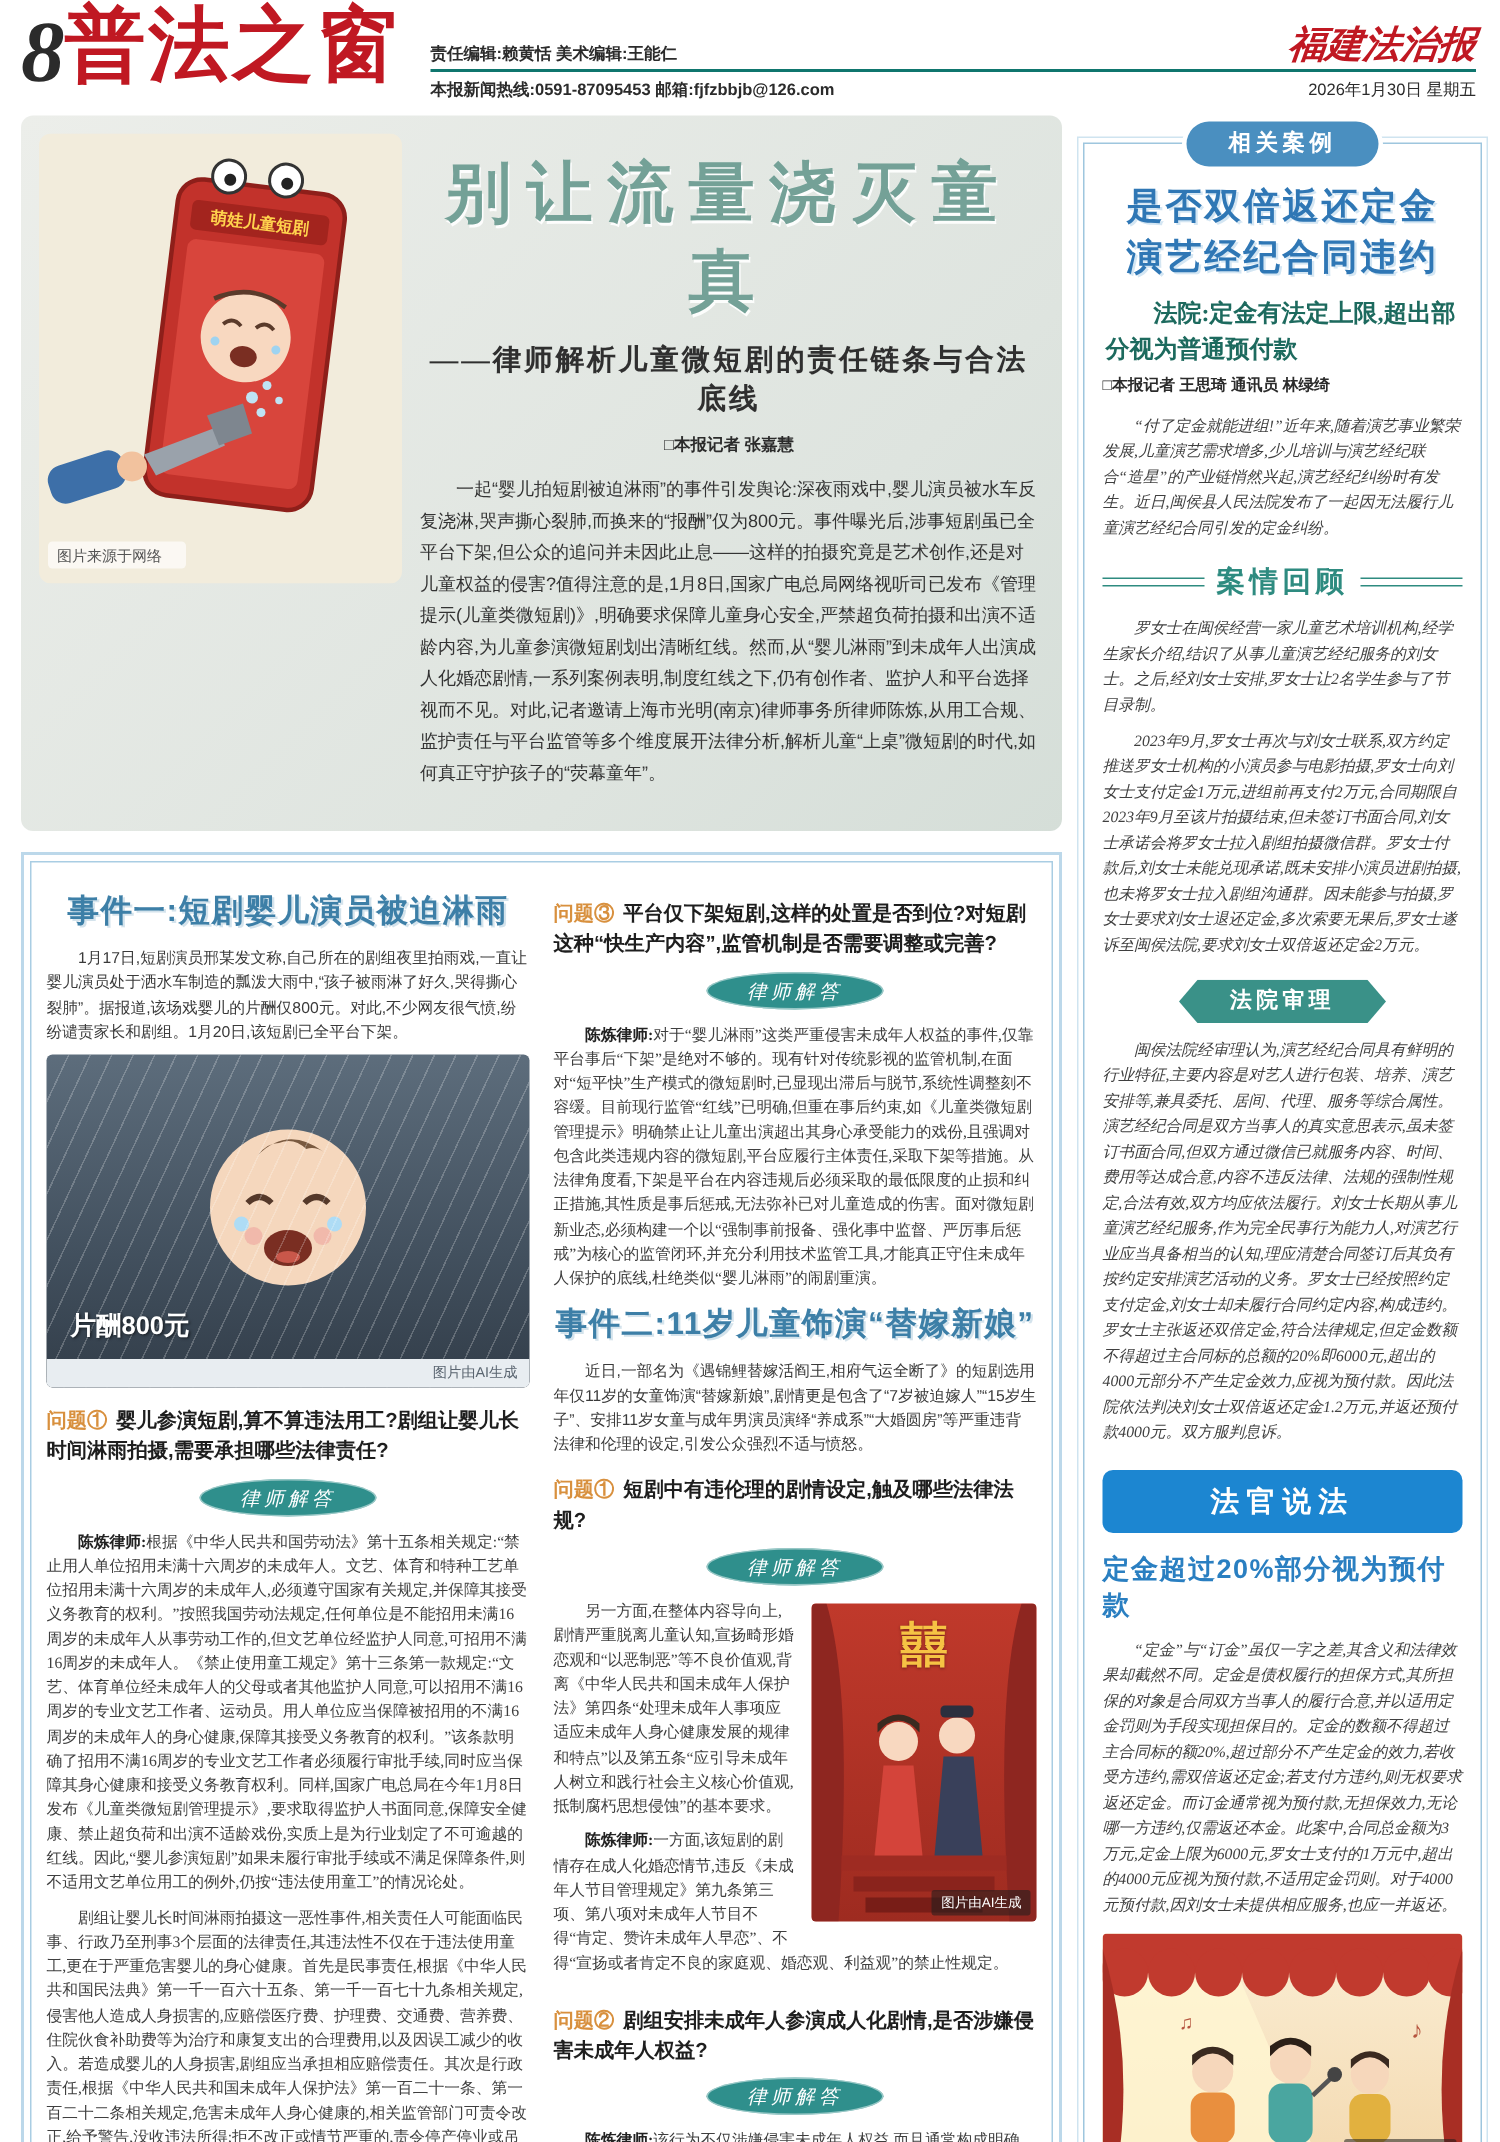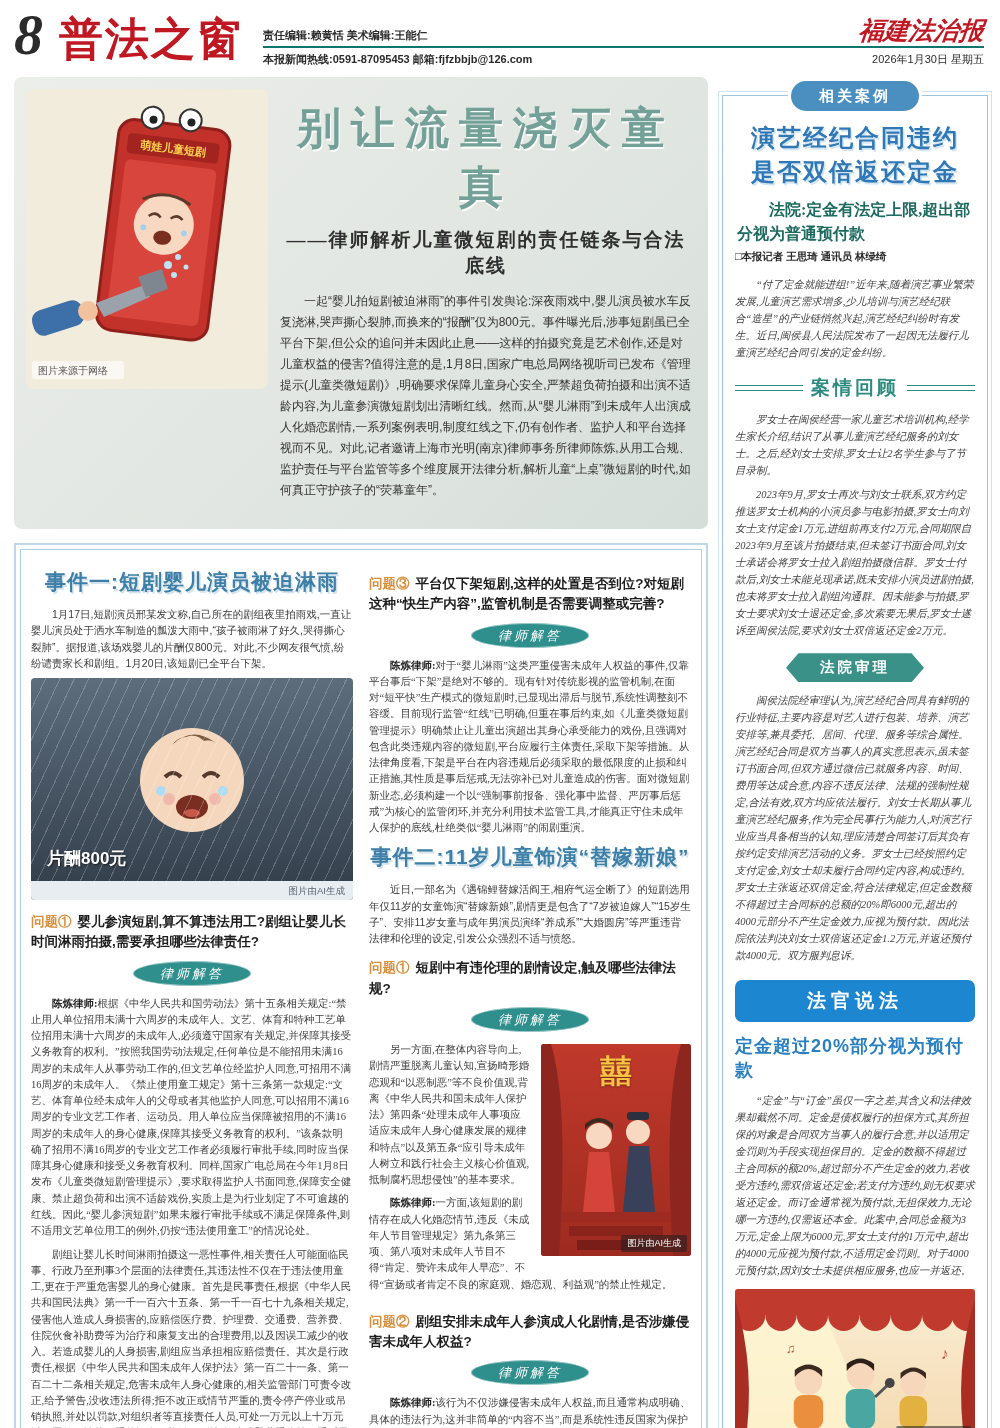--- a/index.html
+++ b/index.html
@@ -3,21 +3,21 @@
 <meta charset="utf-8">
 <style>
   html,body{margin:0;padding:0;background:#fff;}
   body{width:1000px;font-family:"Liberation Sans",sans-serif;color:#2b2b2b;}
   .page{width:1000px;min-height:1428px;display:flex;flex-direction:column;}
 
   
   .header{display:flex;align-items:flex-start;padding:10px 16px 4px 14px;}
   .logo{display:flex;align-items:flex-end;white-space:nowrap;}
   .page-num{font-family:"Liberation Serif",serif;font-size:58px;font-weight:900;line-height:.85;font-style:italic;}
-  .section-name{font-family:Liberation Serif, serif;font-size:44px;font-weight:900;color:#c01822;letter-spacing:2px;line-height:.9;margin-left:16px;}
+  .section-name{font-family:Liberation Mono, monospace;font-size:54px;font-weight:900;color:#c01822;letter-spacing:2px;line-height:.9;margin-left:0;}
   .header-rest{flex:1;margin-left:20px;padding-top:8px;}
   .header-row1{display:flex;justify-content:space-between;align-items:flex-end;border-bottom:2px solid #0f766e;padding-bottom:3px;}
   .editors{font-size:11px;font-weight:bold;}
   .brand{font-family:"Liberation Serif",serif;color:#c01822;font-size:25px;font-weight:900;font-style:italic;transform:skewX(-6deg);line-height:1;}
   .header-row2{display:flex;justify-content:space-between;padding-top:4px;}
   .hotline{font-size:11px;font-weight:bold;}
   .date{font-size:11px;}
 
   
   .main{display:flex;gap:14px;padding:6px 12px 0 14px;flex:1;}
@@ -128,20 +128,21 @@
               <circle cx="148" cy="186" r="3" fill="#bfe3f4"></circle>
               <circle cx="160" cy="178" r="2.5" fill="#bfe3f4"></circle>
             </g>
             <rect x="6" y="272" width="92" height="18" rx="3" fill="rgba(255,255,255,.65)"></rect>
             <text x="12" y="285" font-size="10" fill="#555">图片来源于网络</text>
           </svg>
         </div>
         <div class="feature-content">
           <div class="feature-title">别让流量浇灭童真</div>
           <div class="feature-sub">——律师解析儿童微短剧的责任链条与合法底线</div>
+          <div class="feature-byline">□本报记者 张嘉慧</div>
           <p class="feature-intro">一起“婴儿拍短剧被迫淋雨”的事件引发舆论:深夜雨戏中,婴儿演员被水车反复浇淋,哭声撕心裂肺,而换来的“报酬”仅为800元。事件曝光后,涉事短剧虽已全平台下架,但公众的追问并未因此止息——这样的拍摄究竟是艺术创作,还是对儿童权益的侵害?值得注意的是,1月8日,国家广电总局网络视听司已发布《管理提示(儿童类微短剧)》,明确要求保障儿童身心安全,严禁超负荷拍摄和出演不适龄内容,为儿童参演微短剧划出清晰红线。然而,从“婴儿淋雨”到未成年人出演成人化婚恋剧情,一系列案例表明,制度红线之下,仍有创作者、监护人和平台选择视而不见。对此,记者邀请上海市光明(南京)律师事务所律师陈炼,从用工合规、监护责任与平台监管等多个维度展开法律分析,解析儿童“上桌”微短剧的时代,如何真正守护孩子的“荧幕童年”。</p>
         </div>
       </div>
 
       <div class="events">
         <div class="events-cols">
 
           <div class="col">
             <div class="event-heading">事件一:短剧婴儿演员被迫淋雨</div>
             <p class="para">1月17日,短剧演员邢某发文称,自己所在的剧组夜里拍雨戏,一直让婴儿演员处于洒水车制造的瓢泼大雨中,“孩子被雨淋了好久,哭得撕心裂肺”。据报道,该场戏婴儿的片酬仅800元。对此,不少网友很气愤,纷纷谴责家长和剧组。1月20日,该短剧已全平台下架。</p>
@@ -209,22 +210,22 @@
             <p class="serif-para"><span class="ln">陈炼律师:</span><span>该行为不仅涉嫌侵害未成年人权益,而且通常构成明确、具体的违法行为,这并非简单的“内容不当”,而是系统性违反国家为保护未成年人身心健康而设立的多重法律屏障。</span></p>
 
           </div>
         </div>
 
       </div>
     </div>
 
     <div class="right-col">
       <div class="rc-badge">相关案例</div>
+      <div class="rc-headline">是否双倍返还定金</div>
       <div class="rc-headline">演艺经纪合同违约</div>
-      <div class="rc-headline">是否双倍返还定金</div>
       <div class="rc-deck">法院:定金有法定上限,超出部分视为普通预付款</div>
       <div class="rc-byline">□本报记者 王思琦 通讯员 林绿绮</div>
       <p class="rc-para">“付了定金就能进组!”近年来,随着演艺事业繁荣发展,儿童演艺需求增多,少儿培训与演艺经纪联合“造星”的产业链悄然兴起,演艺经纪纠纷时有发生。近日,闽侯县人民法院发布了一起因无法履行儿童演艺经纪合同引发的定金纠纷。</p>
 
       <div class="rc-section-head">
         <span class="tl"></span>
         <span class="rc-section-title">案情回顾</span>
         <span class="tl"></span>
       </div>
       <p class="rc-para">罗女士在闽侯经营一家儿童艺术培训机构,经学生家长介绍,结识了从事儿童演艺经纪服务的刘女士。之后,经刘女士安排,罗女士让2名学生参与了节目录制。</p>

